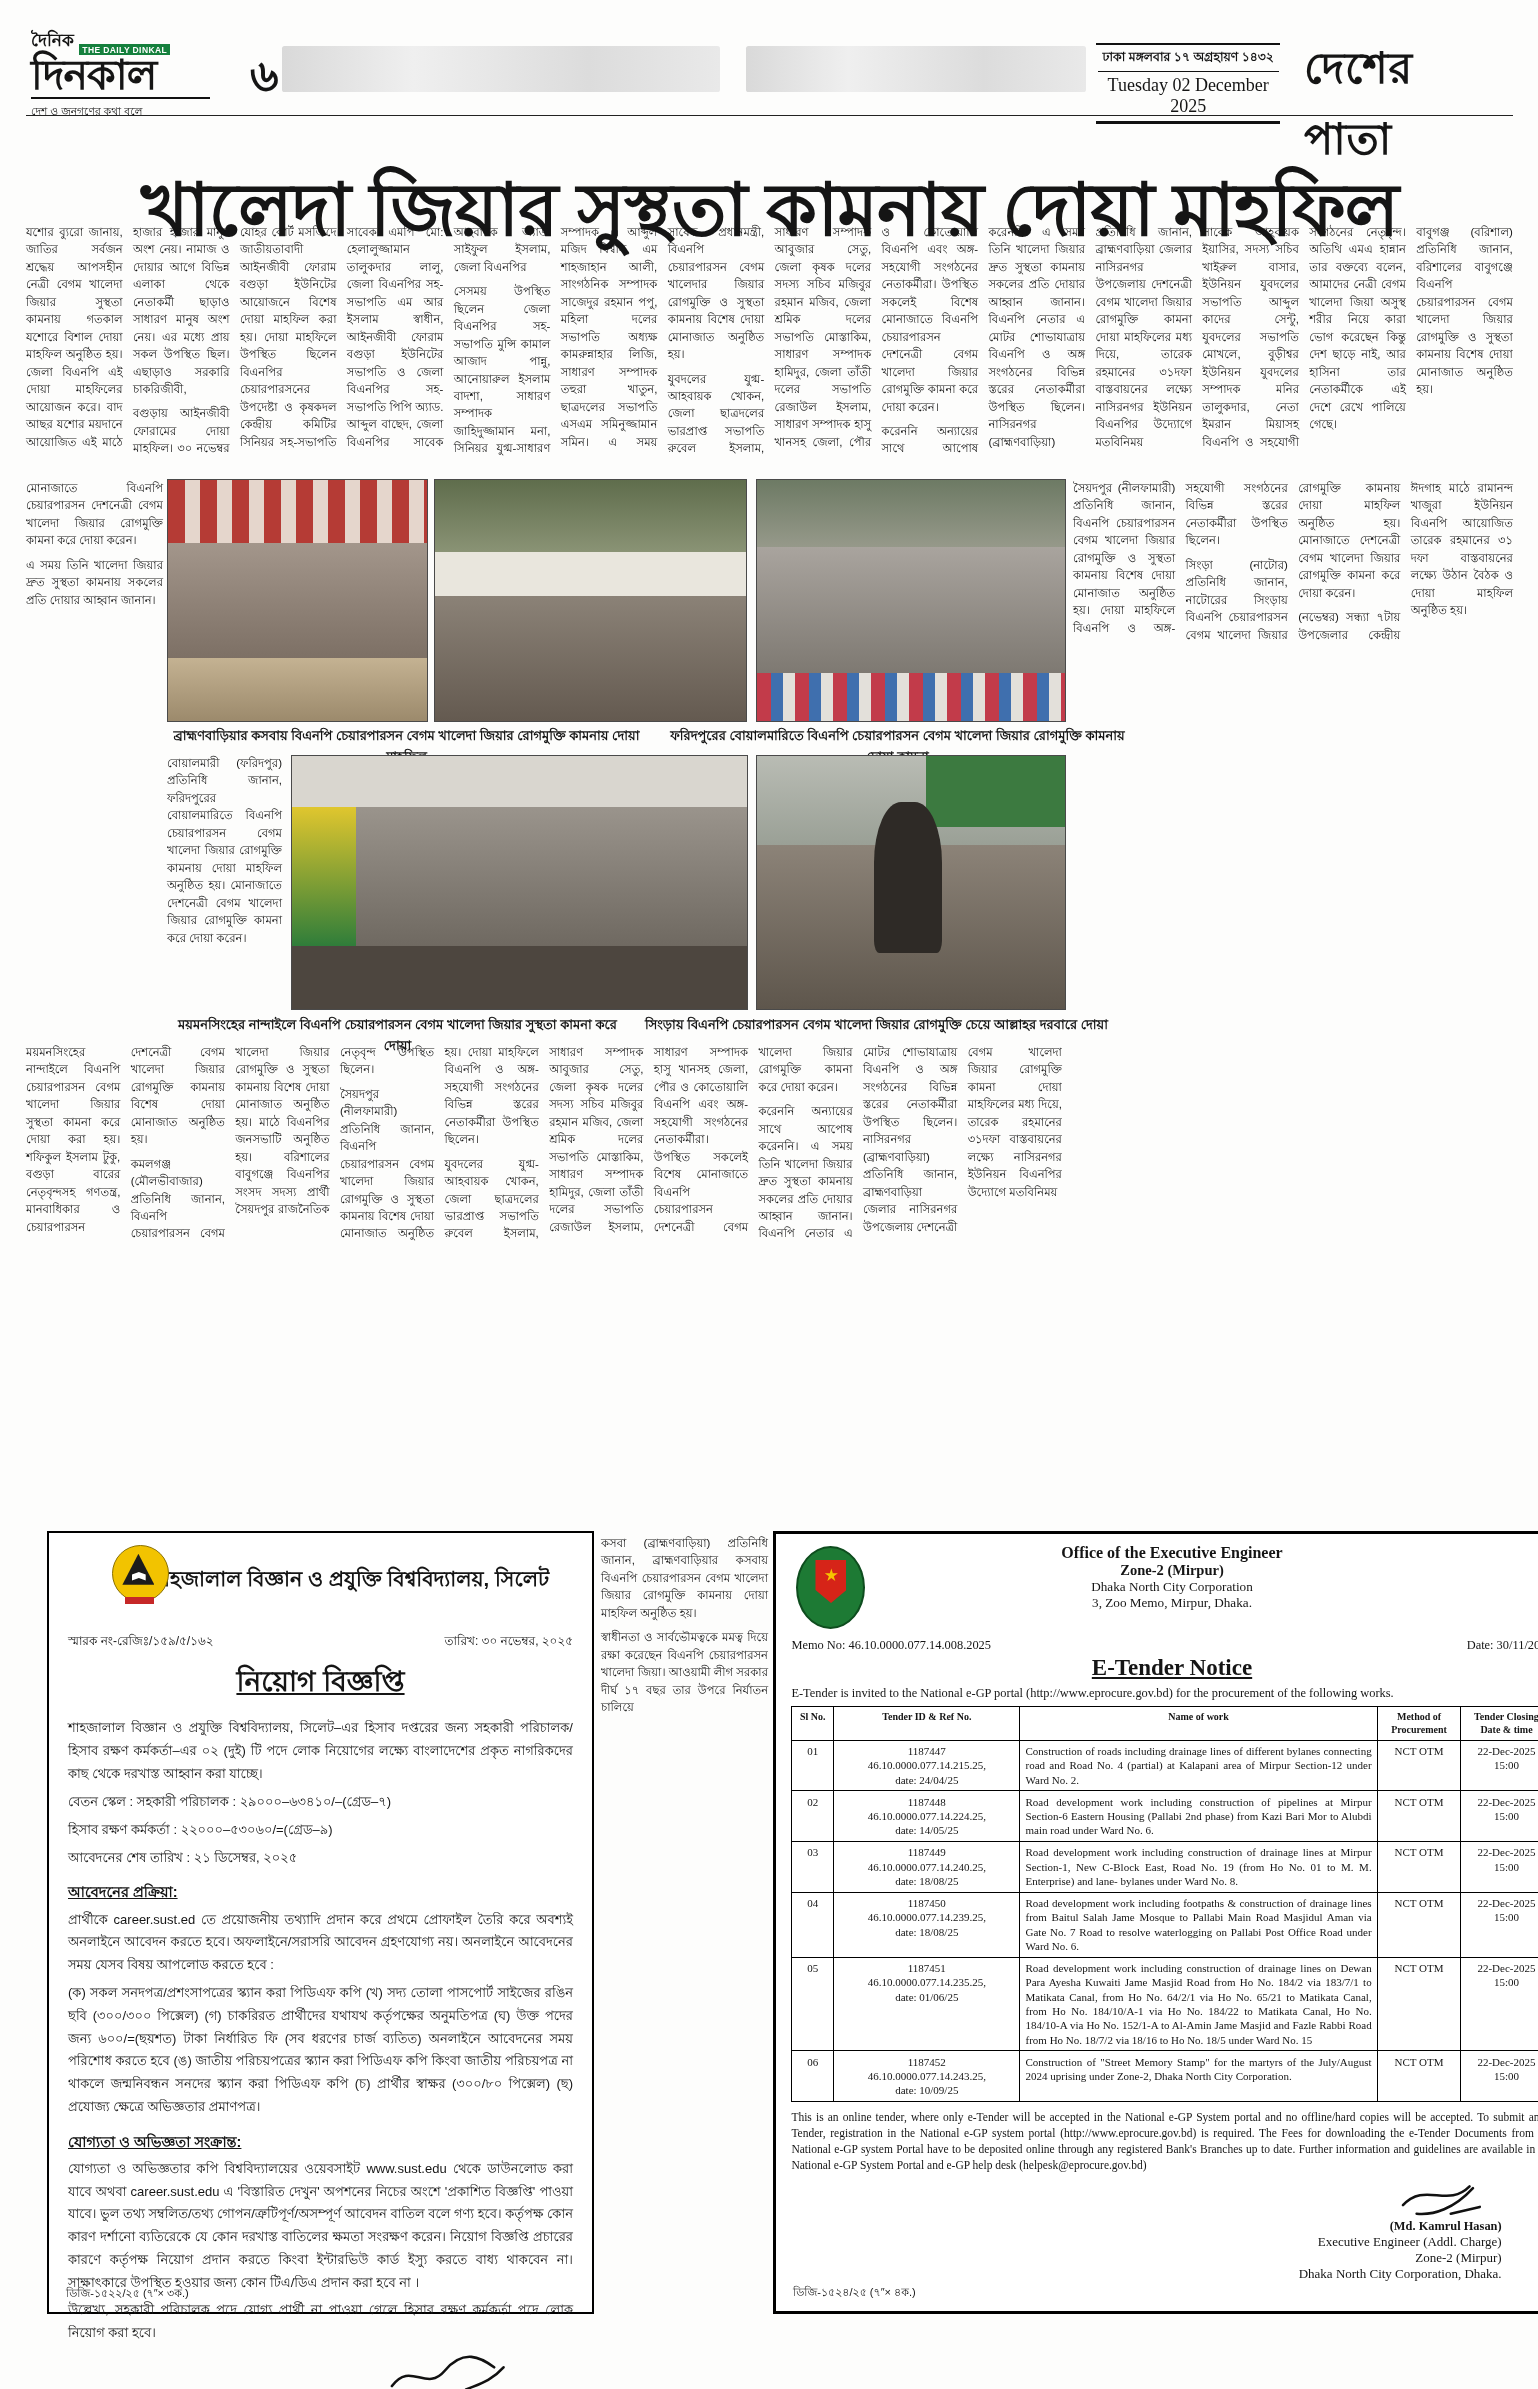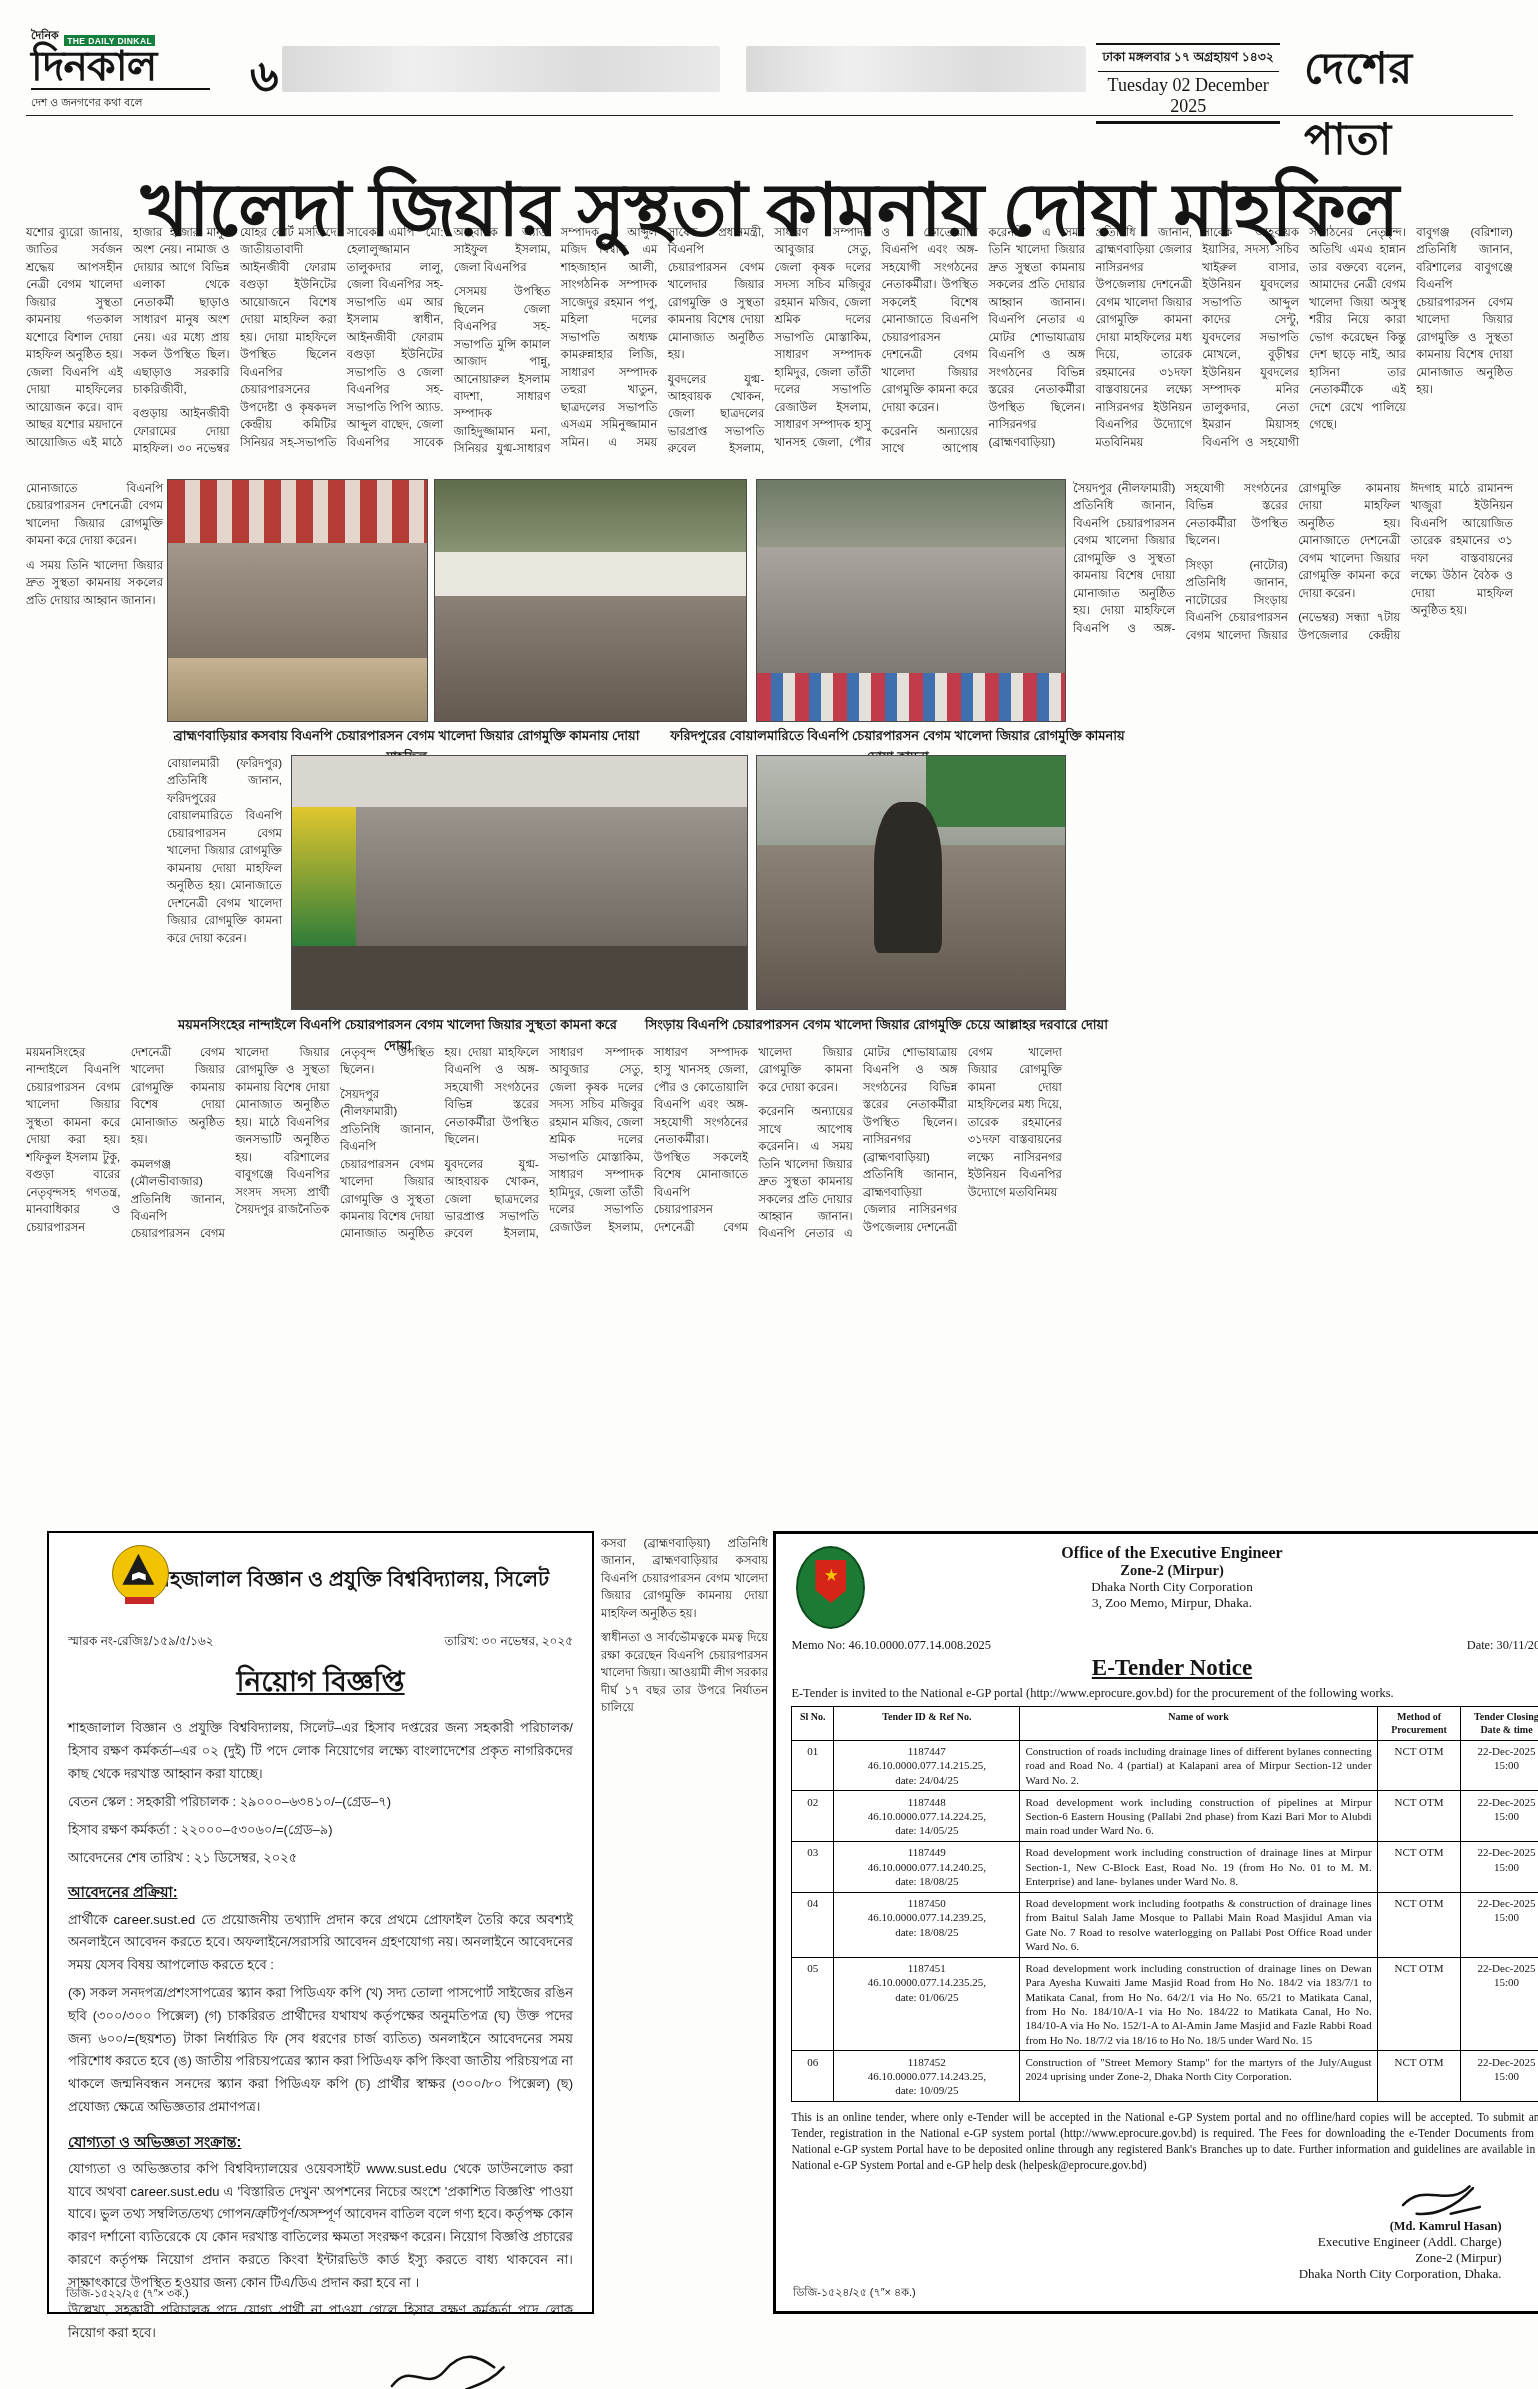--- a/index.html
+++ b/index.html
@@ -2,21 +2,21 @@
 <html style="font-size:13.7px"><head>
 <meta charset="utf-8">
 <style>
   html,body{margin:0;padding:0;background:#e9e9e6;}
   .page{position:relative;width:1538px;height:2389px;margin:0 auto;background:#fdfdfc;
         font-family:"Liberation Sans","DejaVu Sans",sans-serif;color:#151515;overflow:hidden;}
   
   .hdr{position:absolute;left:26px;top:24px;width:1487px;height:89px;}
   .masthead{position:absolute;left:5.1px;top:3.4px;width:179px;}
   .mh-top{display:flex;align-items:flex-end;gap:5.1px;}
-  .mh-daily{font-size:11px;font-weight:bold;}
+  .mh-daily{font-size:17px;font-weight:bold;}
   .mh-eng{font-size:8.5px;font-weight:bold;color:#fff;background:#15803d;padding:0.9px 3.4px;letter-spacing:0.4px;}
   .mh-logo{font-size:41px;font-weight:bold;line-height:1.02;letter-spacing:-0.9px;border-bottom:2.6px solid #111;}
   .mh-tag{font-size:10.7px;margin-top:3.4px;}
   .pagenum{position:absolute;left:224px;top:19px;font-size:44px;font-weight:bold;}
   .mask-ad{position:absolute;top:22px;height:46px;border-radius:2.6px;
            background:linear-gradient(90deg,#d9d9d9,#efefef 30%,#dcdcdc 70%,#e9e9e9);}
   .mask-ad.a{left:256px;width:438px;}
   .mask-ad.b{left:720px;width:340px;}
   .datebox{position:absolute;left:1070px;top:19px;width:181px;text-align:center;
            border-top:2.6px solid #111;border-bottom:3.4px solid #111;padding:3.4px 1.7px 4.3px;}

